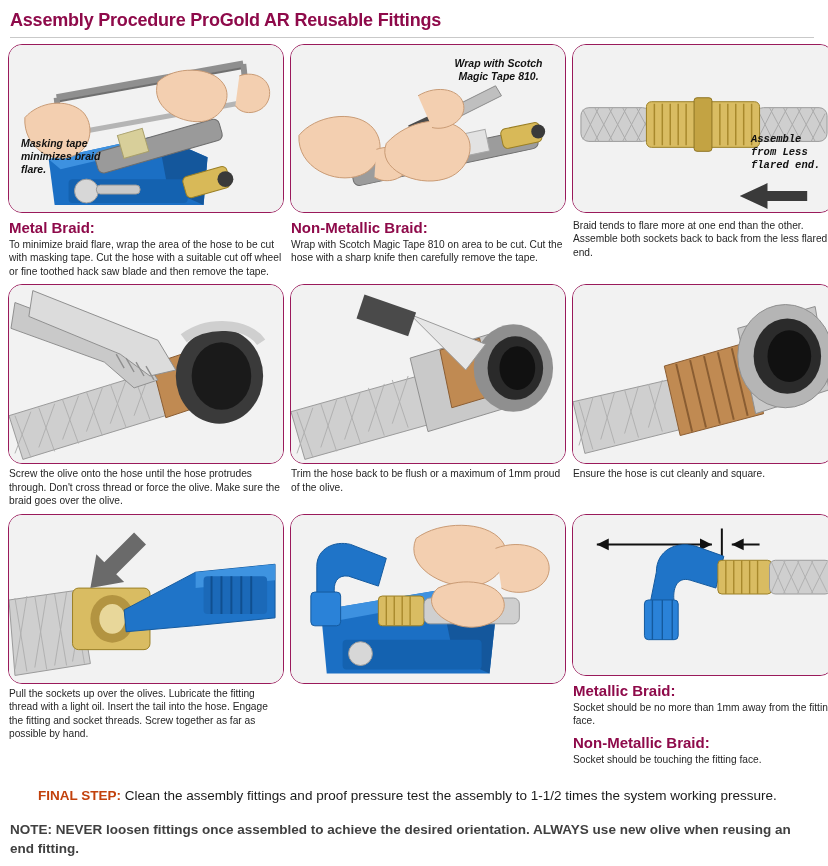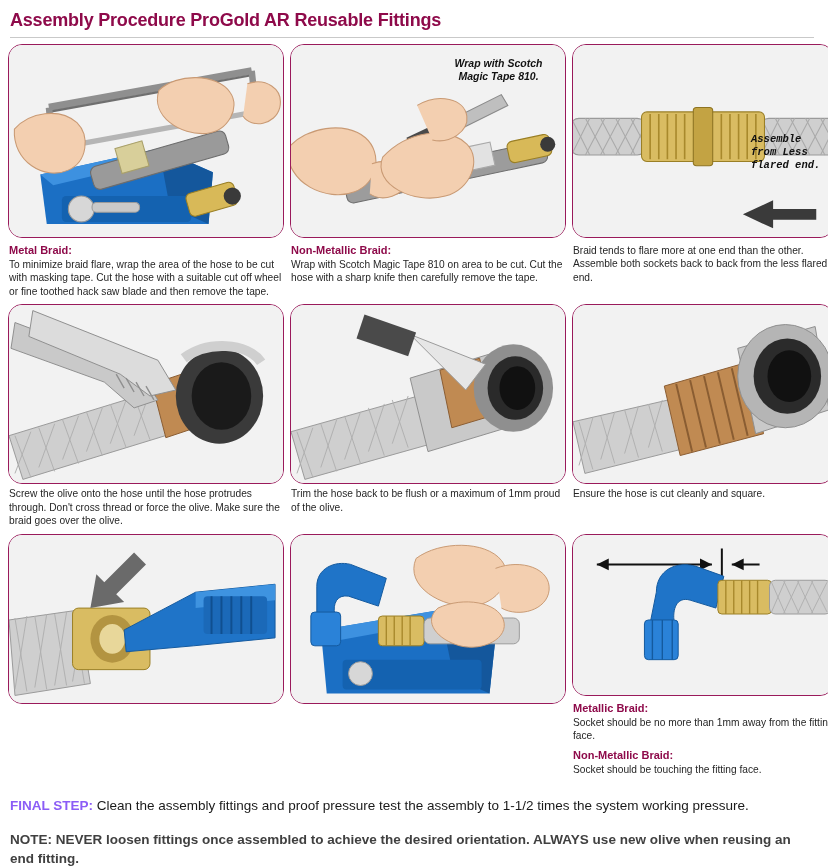--- a/index.html
+++ b/index.html
@@ -35,44 +35,44 @@
     column-gap: 6px;
   }
   .cell { width: 100%; }
   .figure {
     border: 1px solid #9a1a5b;
     border-radius: 14px;
     overflow: hidden;
     position: relative;
     background: #f3f3f3;
   }
-  .fig-r1 { height: 194px; }
+  .fig-r1 { height: 169px; }
   .fig-r2 { height: 180px; }
   .fig-r3 { height: 170px; }
   .fig-r3b { height: 162px; }
   .caption-head {
     color: #8e0a4a;
     font-weight: bold;
-    font-size: 11px;
+    font-size: 15px;
     margin: 6px 0 2px 1px;
   }
   .caption {
     font-size: 10.2px;
     line-height: 1.32;
     color: #262626;
     margin: 0 0 6px 1px;
   }
   .caption.tight { margin-top: 3px; }
   .final {
     margin: 14px 2px 0 2px;
     font-size: 13.5px;
     line-height: 1.45;
     color: #1a1a1a;
   }
-  .final b { color: #8b5cf6; }
+  .final b { color: #c2410c; margin-left: 28px; }
   .note {
     margin: 14px 2px 0 2px;
     font-size: 13.5px;
     line-height: 1.45;
     color: #404040;
     font-weight: bold;
   }
   
   .svgfig { display: block; width: 100%; height: 100%; }
   .anno {
@@ -120,20 +120,21 @@
 
           <path d="M48 58 L236 24" stroke="#8f8f8f" stroke-width="7"></path>
           <path d="M48 62 L236 28" stroke="#6f6f6f" stroke-width="2"></path>
           <path d="M48 58 L52 96 M236 24 L240 62" stroke="#8f8f8f" stroke-width="6"></path>
           <path d="M52 96 L240 62" stroke="#b5b5b5" stroke-width="5"></path>
 
           <path d="M16 78 C30 62 58 58 74 72 C86 84 84 108 66 116 C44 126 14 108 16 78 Z" fill="#f3cfb0" stroke="#c99a74"></path>
           <path d="M150 42 C166 26 204 26 216 44 C226 58 214 80 194 82 C170 84 142 66 150 42 Z" fill="#f3cfb0" stroke="#c99a74"></path>
           <path d="M232 36 C248 30 266 40 262 58 C258 74 236 78 228 66" fill="#f3cfb0" stroke="#c99a74"></path>
         </svg>
+        <div class="anno a1">Masking tape minimizes braid flare.</div>
       </div>
       <div class="caption-head">Metal Braid:</div>
       <div class="caption">To minimize braid flare, wrap the area of the hose to be cut with masking tape. Cut the hose with a suitable cut off wheel or fine toothed hack saw blade and then remove the tape.</div>
     </div>
 
     <div class="cell">
       <div class="figure fig-r1">
         <svg class="svgfig" viewBox="0 0 276 178" preserveAspectRatio="xMidYMid slice">
           <rect x="0" y="0" width="276" height="178" fill="#f2f2f2"></rect>
 
@@ -290,20 +291,21 @@
           <path d="M116 96 L188 58 L268 50 L268 104 L186 112 L118 118 Z" fill="#1f74c8" stroke="#145a9e"></path>
           <path d="M188 58 L268 50 L268 66 L188 74 Z" fill="#3e93e0"></path>
           <rect x="196" y="62" width="64" height="38" rx="4" fill="#1b69b8"></rect>
           <g stroke="#0f4f90" stroke-width="2">
             <path d="M204 62 L204 100 M214 62 L214 100 M224 62 L224 100 M234 62 L234 100 M244 62 L244 100"></path>
           </g>
 
           <path d="M126 18 L96 48 L88 40 L82 74 L116 68 L108 60 L138 30 Z" fill="#6a6a6a"></path>
         </svg>
       </div>
+      <div class="caption tight">Pull the sockets up over the olives. Lubricate the fitting thread with a light oil. Insert the tail into the hose. Engage the fitting and socket threads. Screw together as far as possible by hand.</div>
     </div>
 
     <div class="cell">
       <div class="figure fig-r3">
         <svg class="svgfig" viewBox="0 0 276 170" preserveAspectRatio="xMidYMid slice">
           <rect x="0" y="0" width="276" height="170" fill="#f2f2f2"></rect>
 
           <path d="M30 96 L150 76 L206 104 L200 160 L36 160 Z" fill="#1b6fc4"></path>
           <path d="M30 96 L150 76 L160 86 L40 108 Z" fill="#3d91e0"></path>
           <path d="M150 76 L206 104 L200 160 L164 144 Z" fill="#14579c"></path>

